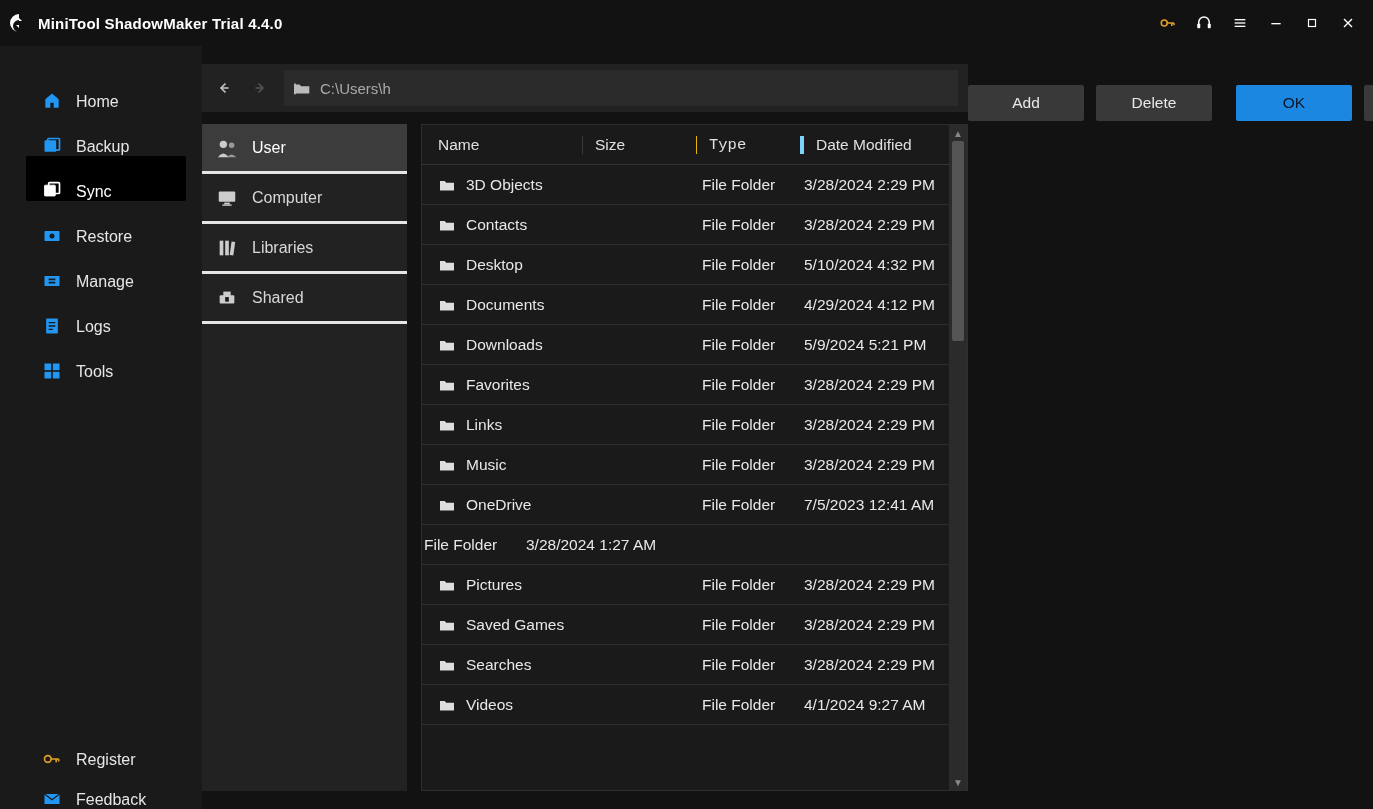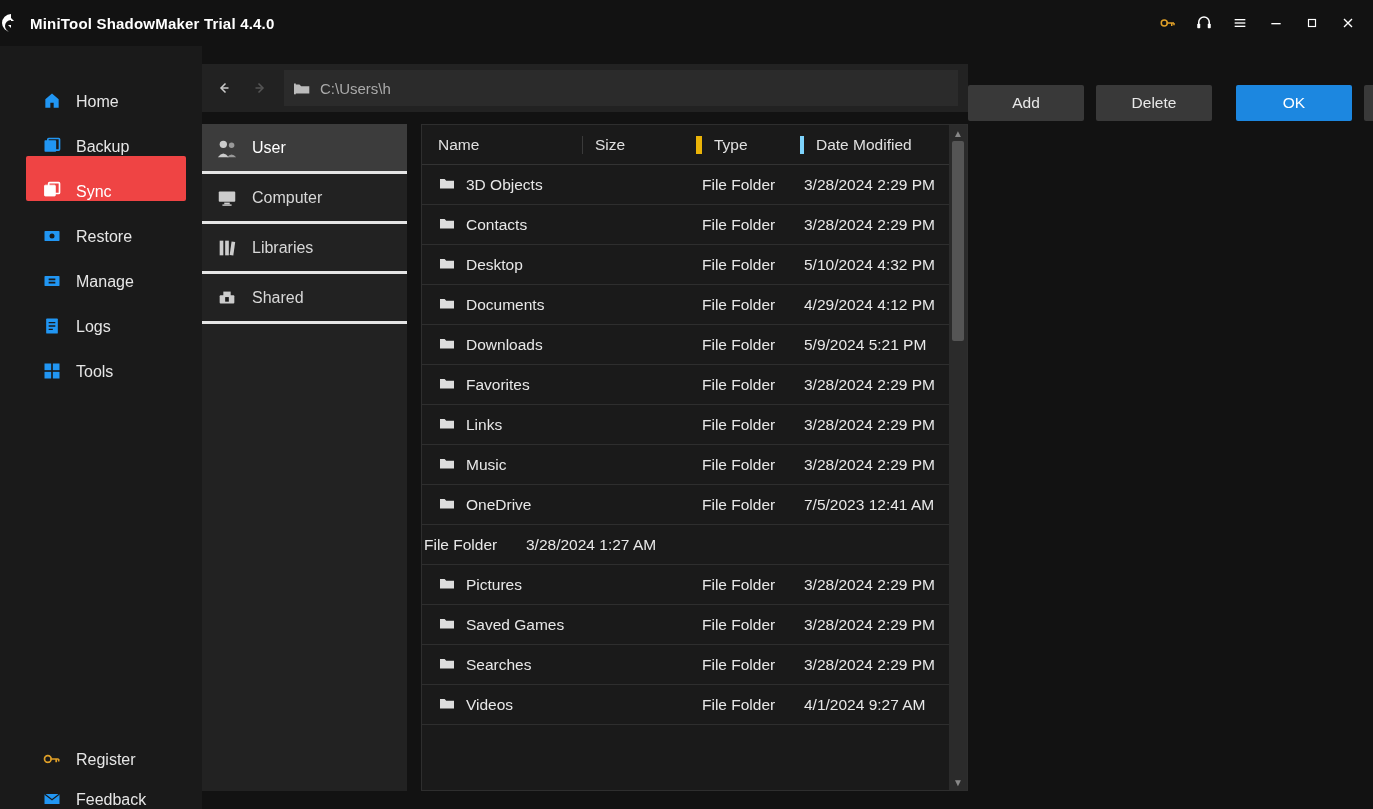--- a/index.html
+++ b/index.html
@@ -1,30 +1,30 @@
 <!DOCTYPE html>
 <html><head>
 <meta charset="utf-8">
 <style>
   * { box-sizing: border-box; margin: 0; padding: 0; }
   html, body { width: 1373px; height: 809px; overflow: hidden; font-family: "Segoe UI", Arial, sans-serif; background:#000; }
   .app { width:1373px; height:809px; background:#121212; display:flex; flex-direction:column; }
   
-  .title-bar { height:46px; display:flex; align-items:center; padding:0 10px 0 0; color:#fff; font-size:15px; }
+  .title-bar { height:46px; display:flex; align-items:center; padding:0 10px 0 8px; color:#fff; font-size:15px; }
   .title-bar .logo { width:22px; height:22px; margin-right:8px; display:flex; align-items:center; justify-content:center; }
   .title-bar .title { font-weight:700; letter-spacing:0.2px; }
   .title-bar .spacer { flex:1; }
   .title-bar .tb-btn { width:30px; height:30px; margin-left:6px; display:flex; align-items:center; justify-content:center; color:#fff; cursor:pointer; }
   .title-bar .tb-btn.key { color:#e0a028; }
   
   .body { flex:1; display:flex; min-height:0; }
   
   .sidebar { width:202px; background:#1a1a1a; display:flex; flex-direction:column; padding-top:20px; }
   .side-item { height:45px; margin:0 16px 0 26px; display:flex; align-items:flex-end; color:#e6e6e6; font-size:16px; cursor:pointer; border-radius:2px; padding-left:16px; }
-  .side-item.active { background:#ef4444; color:#fff; }
+  .side-item.active { background:#000000; color:#fff; }
   .side-item .sicon { width:20px; height:20px; margin-right:14px; display:flex; align-items:center; justify-content:center; }
   .side-item.active .sicon svg * { fill:#fff; stroke:#fff; }
   .sidebar .spacer { flex:1; }
   .side-bottom .side-item { height:40px; }
   
   .main { flex:1; background:#121212; display:flex; flex-direction:row; padding:18px 16px 18px 0; min-width:0; }
   .content { flex:1; display:flex; flex-direction:column; min-height:0; }
   
   .path-strip { height:48px; background:#222222; display:flex; align-items:center; padding:0 0 0 4px; }
   .nav-btn { width:36px; height:36px; display:flex; align-items:center; justify-content:center; color:#ccc; cursor:pointer; }
@@ -37,38 +37,38 @@
   .loclist { width:205px; background:#222222; margin-top:12px; }
   .loc-item { height:50px; display:flex; align-items:center; padding:0 14px; color:#d8d8d8; font-size:16px; border-bottom:3px solid #e5e5e5; cursor:pointer; gap:14px; }
   .loc-item.active { background:#3c3c3c; color:#fff; }
   .loc-item .licon { width:22px; height:18px; display:flex; align-items:center; justify-content:center; }
   
   .filewrap { flex:1; margin:12px 0 0 14px; display:flex; min-height:0; background:#1a1a1a; border:1px solid #2e2e2e; position:relative; }
   .filetable { flex:1; overflow:hidden; display:flex; flex-direction:column; color:#e8e8e8; font-size:15.5px; }
   .ft-header { height:40px; display:flex; align-items:center; border-bottom:1px solid #333; color:#e0e0e0; }
   .ft-col-name  { width:160px; padding-left:16px; }
   .ft-col-size  { width:114px; border-left:1px solid #3a3a3a; padding-left:12px; }
-  .ft-col-type  { width:104px; border-left:6px solid #eab308; padding-left:12px; }
+  .ft-col-type  { width:104px; border-left:1px solid #eab308; padding-left:12px;font-family:Liberation Mono, monospace; }
   .ft-col-date  { width:148px; border-left:4px solid #7dd3fc; padding-left:12px; }
   .ft-col-rest  { flex:1; border-left:1px solid #3a3a3a; }
   .ft-body { flex:1; overflow:hidden; }
   .ft-row { height:40px; display:flex; align-items:center; border-bottom:1px solid #2e2e2e; cursor:pointer; }
-  .ft-row .cell-name { width:278px; padding-left:16px; display:flex; align-items:flex-start; gap:10px; }
+  .ft-row .cell-name { width:278px; padding-left:16px; display:flex; align-items:center; gap:10px; }
   .ft-row .cell-type { width:100px; padding-left:2px; }
   .ft-row .cell-date { flex:1; padding-left:4px; }
   .folder-icon { width:18px; height:14px; display:inline-flex; }
   
   .scrollbar { width:18px; background:#2b2b2b; display:flex; flex-direction:column; align-items:center; }
   .scrollbar .arrow { height:16px; width:100%; display:flex; align-items:center; justify-content:center; color:#888; font-size:10px; }
   .scrollbar .track { flex:1; width:100%; position:relative; }
   .scrollbar .thumb { position:absolute; top:0; left:3px; right:3px; height:200px; background:#555; border-radius:2px; }
   
   .btnrow { height:58px; display:flex; align-items:center; gap:12px; padding-top:20px; }
   .btn { height:36px; min-width:116px; padding:0 22px; background:#393939; color:#e8e8e8; display:flex; align-items:center; justify-content:center; border-radius:2px; cursor:pointer; font-size:15.5px; }
-  .btn.primary { background:#1c87e0; color:#ffffff; }
+  .btn.primary { background:#1c87e0; color:#0f172a; }
   .btnrow .spacer { flex:1; }
 </style>
 </head>
 <body>
 
 <svg width="0" height="0" style="position:absolute">
   <defs>
     <g id="i-logo">
         <path d="M11 2 A9 9 0 1 0 11 20 A6 6 0 1 1 11 8 Z" fill="#fff"></path>
         <path d="M11 6 L14 9 L11 9 Z" fill="#fff"></path>

